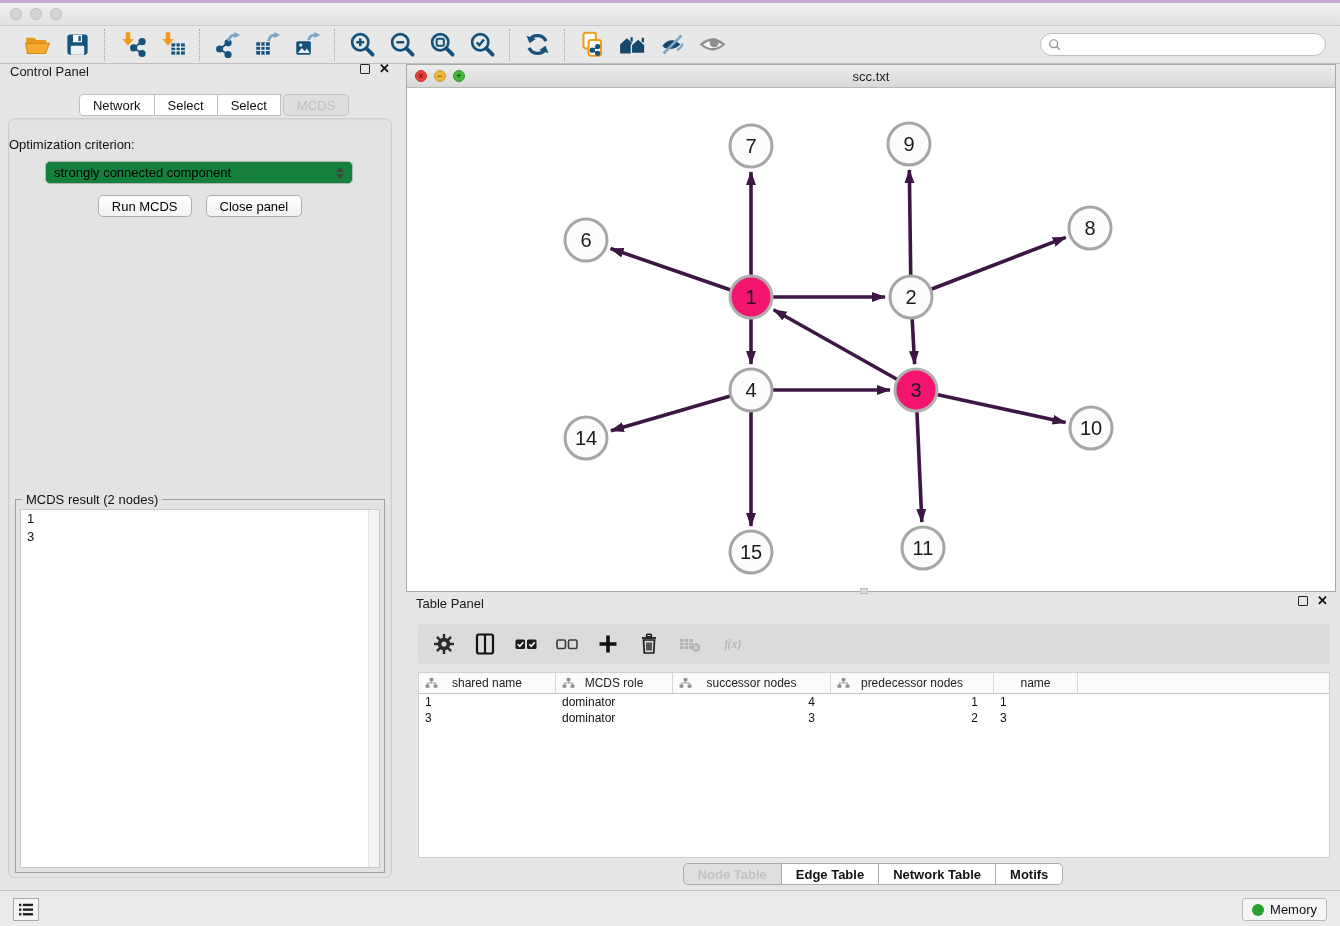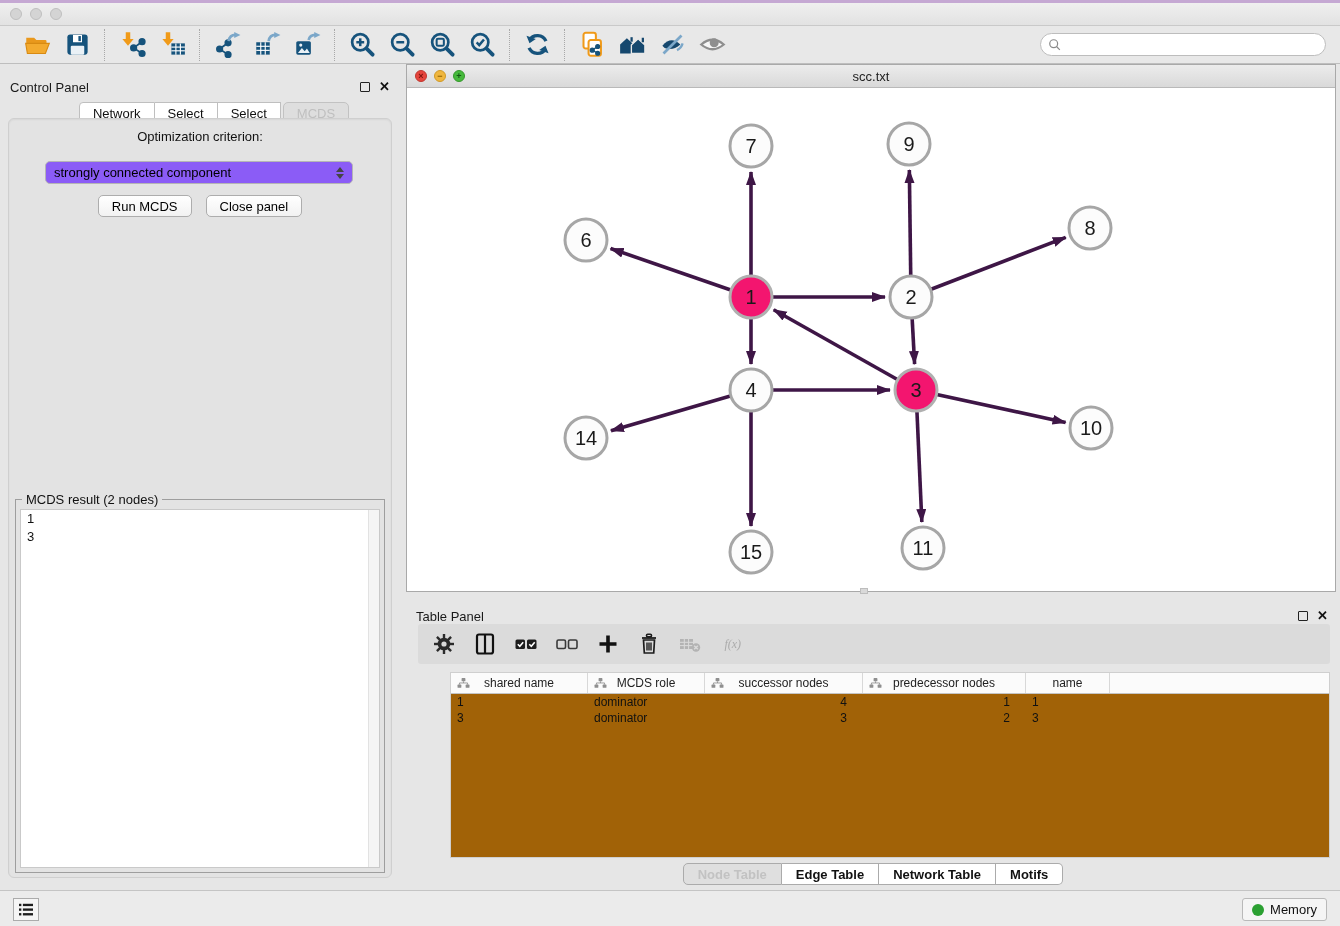--- a/index.html
+++ b/index.html
@@ -30,39 +30,39 @@
   .tb-btn { width:30px; height:30px; display:flex; align-items:center; justify-content:center; }
   .tb-btn svg { width:27px; height:27px; }
   .search-wrap { position:absolute; right:14px; top:7px; }
   .search-box { width:286px; height:23px; background:#fff; border:1px solid #BDBDBD;
     border-radius:12px; display:flex; align-items:center; padding-left:7px; }
   .search-box input { border:none; outline:none; flex:1; font-size:12px; background:transparent;
     font-family:"Liberation Sans",sans-serif; }
 
   
   .control-panel { position:absolute; left:0; top:64px; width:400px; height:826px; background:#E6E6E6; }
-  .panel-head { height:30px; display:flex; align-items:center; padding:0 10px;margin-top:8px; }
+  .panel-head { height:30px; display:flex; align-items:flex-start; padding:0 10px; }
   .panel-head .ph-title { font-size:13px; color:#1a1a1a; }
   .panel-head .ph-btns { margin-left:auto; display:flex; align-items:center; gap:9px; }
   .float-btn { width:10px; height:10px; border:1.5px solid #222; border-radius:1px; }
   .close-btn { font-size:13px; font-weight:bold; color:#111; line-height:10px; }
 
   .cp-tabs { display:flex; justify-content:center; height:22px;margin-left:28px; }
   .cp-tab { background:#fff; border:1px solid #BFBFBF; border-left:none; padding:2px 13px;
     font-size:13px; color:#111; height:22px; display:flex; align-items:center; }
   .cp-tab:first-child { border-left:1px solid #BFBFBF; border-radius:4px 0 0 4px; }
   .cp-tab.selected { background:#DEDEDE; color:#BFBFBF; border:1px solid #C2C2C2;
     border-radius:5px; margin-left:2px; }
 
   .cp-body { position:absolute; left:8px; right:8px; top:54px; bottom:12px;
     background:#E3E3E3; border:1px solid #CFCFCF; border-radius:6px;
     box-shadow:inset 0 1px 2px rgba(0,0,0,0.06); }
-  .opt-label { text-align:center; font-size:13px; color:#111; margin-top:10px; }
+  .opt-label { text-align:left; font-size:13px; color:#111; margin-top:18px; }
   .select-box { position:absolute; left:36px; right:38px; top:42px; height:23px;
-    background:#8b5cf6; border:1px solid #B5B5B5; border-radius:5px;
+    background:#15803d; border:1px solid #B5B5B5; border-radius:5px;
     display:flex; align-items:center; padding:0 8px; font-size:13px; }
   .select-box .stepper { margin-left:auto; display:flex; flex-direction:column; gap:2px; }
   .stepper i { display:block; width:0; height:0; border-left:4px solid transparent; border-right:4px solid transparent; }
   .stepper .up { border-bottom:5px solid #444; }
   .stepper .down { border-top:5px solid #444; }
   .btn-row { position:absolute; top:76px; left:0; right:0; display:flex; justify-content:center; gap:14px; }
   .push-btn { background:linear-gradient(#FFFFFF,#F2F2F2); border:1px solid #ADADAD; border-radius:5px;
     font-size:13px; padding:2px 13px; height:22px; font-family:"Liberation Sans",sans-serif; }
 
   .result-group { position:absolute; left:6px; right:6px; top:380px; bottom:4px;
@@ -89,22 +89,22 @@
   .net-canvas { position:absolute; left:0; top:23px; right:0; bottom:0; background:#fff; }
   .net-grip { position:absolute; left:453px; bottom:-3px; width:8px; height:6px; background:#D9D9D9; border:1px solid #BDBDBD; }
   .graph-node-label { font-size:20px; fill:#1a1a1a; font-family:"Liberation Sans",sans-serif; }
 
   
   .table-panel { position:absolute; left:406px; top:596px; width:934px; height:294px; background:#E6E6E6; }
   .tp-toolbar { position:absolute; left:12px; right:10px; top:28px; height:40px; background:#DBDBDB;
     border-radius:3px; display:flex; align-items:center; gap:15px; padding-left:13px; }
   .tp-btn { width:26px; height:26px; display:flex; align-items:center; justify-content:center; }
   .tp-btn svg { width:24px; height:24px; }
-  .tab-white { position:absolute; left:12px; right:10px; top:76px; bottom:32px; background:#a16207;
-    border:1px solid #CFCFCF;margin-left:32px; }
+  .tab-white { position:absolute; left:12px; right:10px; top:76px; bottom:32px; background:#ffffff;
+    border:1px solid #CFCFCF; }
   .thead { display:flex; height:21px; background:#FBFBFB; border-bottom:1px solid #C4C4C4; }
   .th { display:flex; align-items:center; justify-content:center; gap:5px; font-size:12px; color:#222;
     border-right:1px solid #D8D8D8; position:relative; }
   .th svg { width:13px; height:13px; position:absolute; left:6px; }
   .trow { display:flex; height:16px; font-size:12px; color:#111; }
   .td { padding:0 6px; display:flex; align-items:center; }
   .td.right { justify-content:flex-end; padding-right:16px; }
   .tp-tabs { position:absolute; left:0; right:0; bottom:5px; display:flex; justify-content:center; }
   .tp-tab { background:#fff; border:1px solid #ABABAB; border-left:none; padding:0 14px; font-size:13px;
     height:22px; display:flex; align-items:center; color:#111; font-weight:bold; font-family:"Liberation Sans",sans-serif;}

